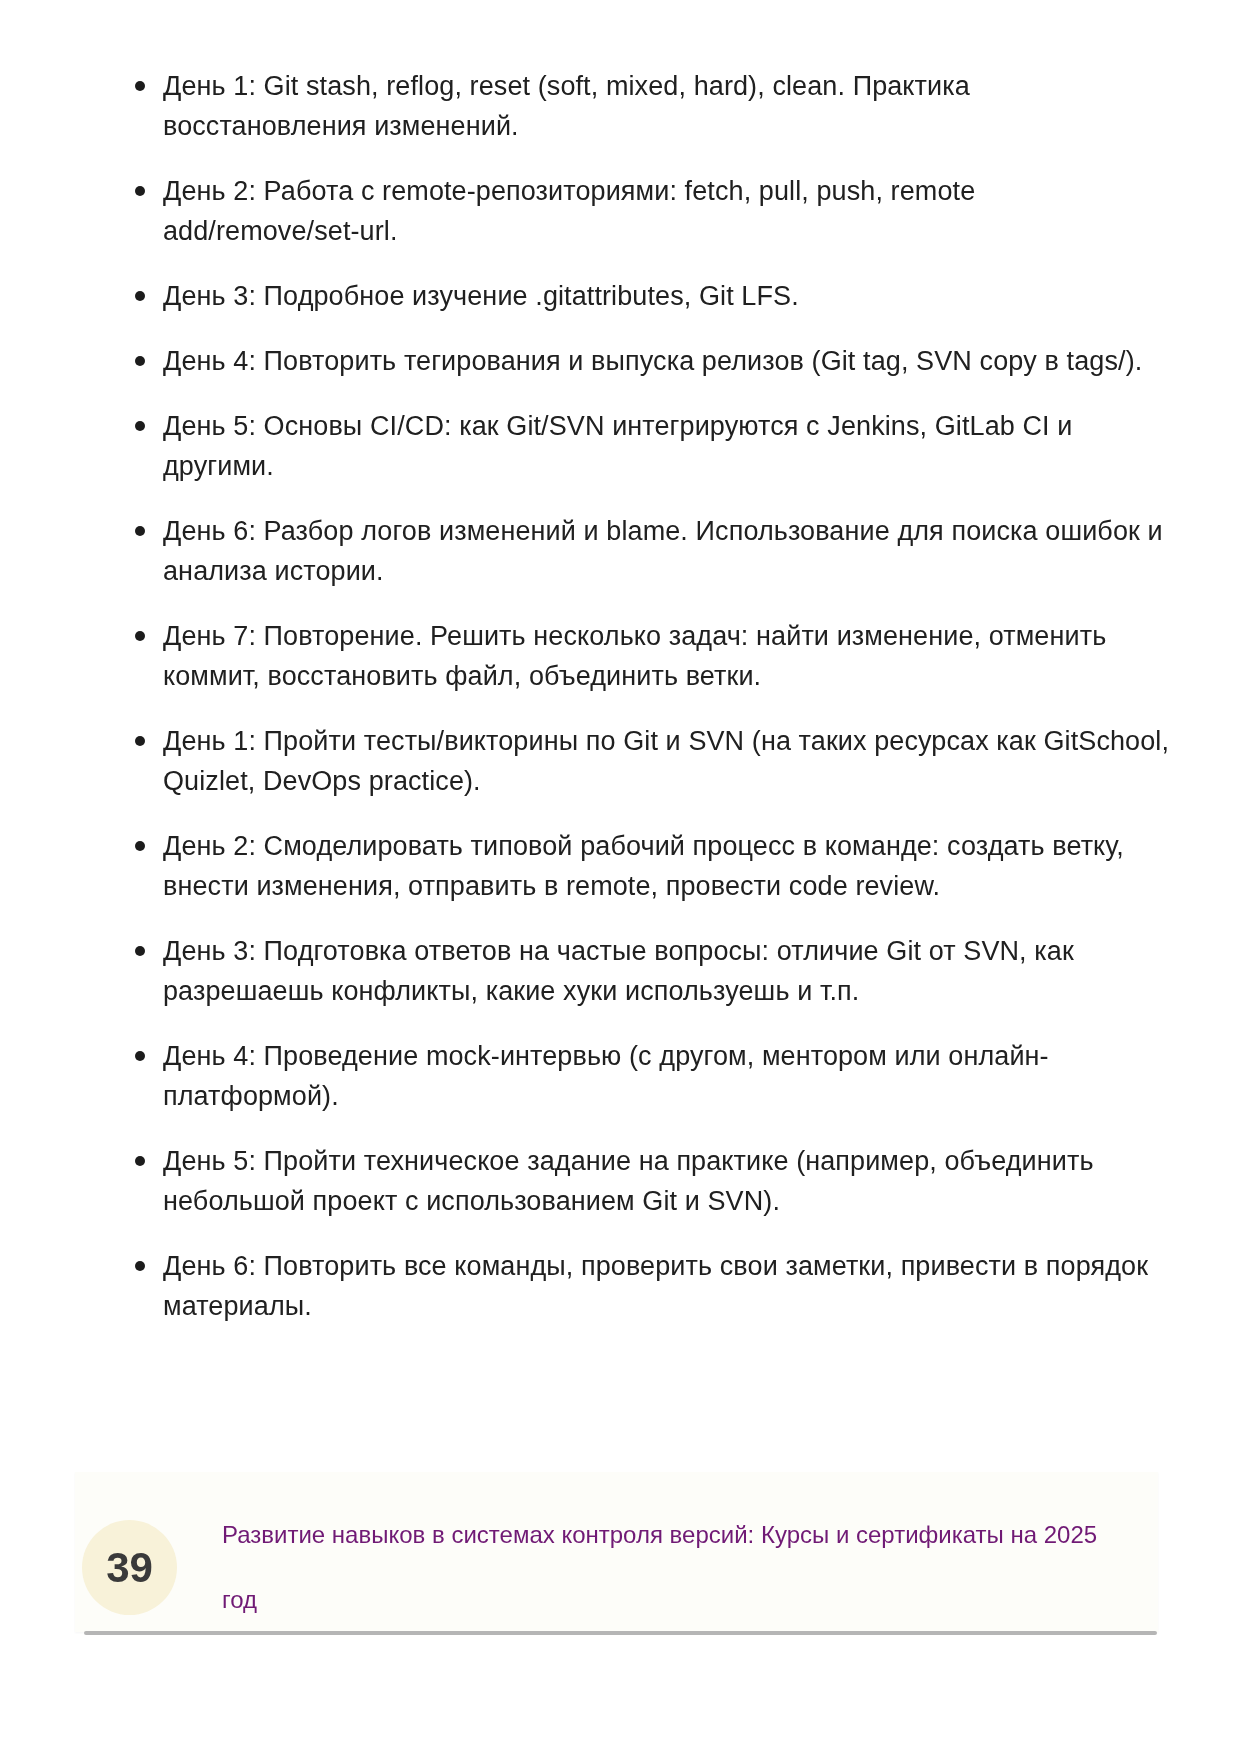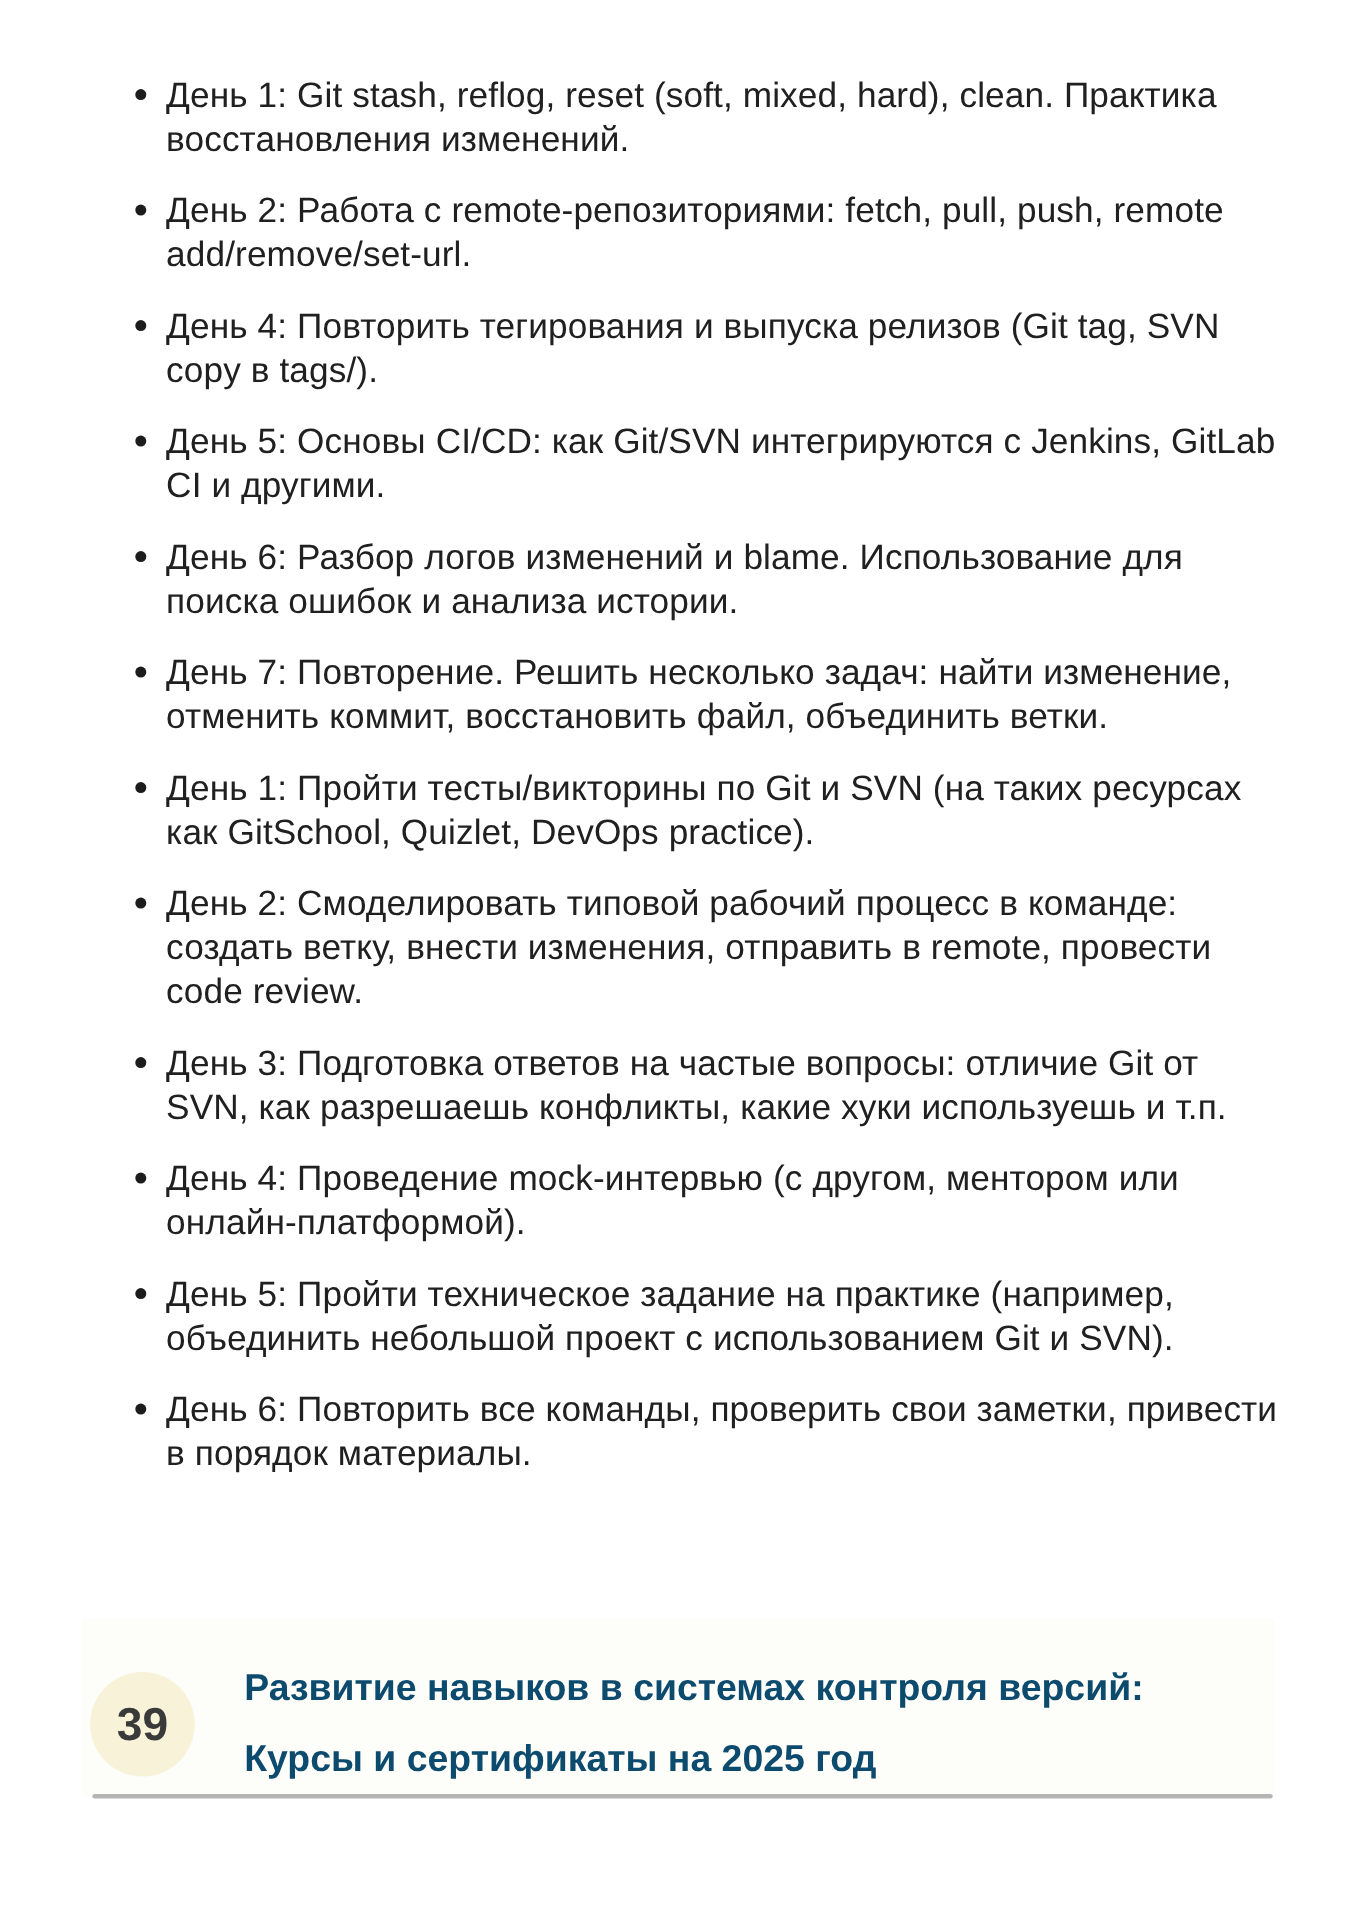--- a/index.html
+++ b/index.html
@@ -17,23 +17,23 @@
     padding: 66px 80px 0 147px;
   }
   ul.day-list {
     list-style: none;
     margin: 0;
     padding: 0;
   }
   ul.day-list li {
     position: relative;
     width: 1015px;
-    font-size: 32px;
+    font-size: 27px;
     line-height: 40px;
-    margin: 0 0 25px 4px;
+    margin: 0 0 25px 16px;
     letter-spacing: 0.1px;
   }
   ul.day-list li::before {
     content: "";
     position: absolute;
     left: -28px;
     top: 15px;
     width: 10px;
     height: 10px;
     border-radius: 50%;
@@ -68,24 +68,24 @@
     justify-content: center;
     font-size: 42px;
     font-weight: 700;
     color: #3a3a3a;
   }
   .section-title {
     position: absolute;
     left: 147px;
     top: 30px;
     width: 900px;
-    font-size: 34px;
+    font-size: 24px;
     line-height: 65px;
-    font-weight: 700;
-    color: #0c4a6e;
+    font-weight: 400;
+    color: #701a75;
   }
   .bottom-divider {
     position: absolute;
     left: 84px;
     top: 1631px;
     width: 1073px;
     height: 4px;
     background: #b5b5b5;
     border-radius: 2px;
   }
@@ -93,20 +93,21 @@
 </head>
 <body>
 
 <div class="page">
 
   <div class="content">
 
     <ul class="day-list">
       <li>День 1: Git stash, reflog, reset (soft, mixed, hard), clean. Практика восстановления изменений.</li>
       <li>День 2: Работа с remote-репозиториями: fetch, pull, push, remote add/remove/set-url.</li>
+      <li>День 3: Подробное изучение .gitattributes, Git LFS.</li>
       <li>День 4: Повторить тегирования и выпуска релизов (Git tag, SVN copy в tags/).</li>
       <li>День 5: Основы CI/CD: как Git/SVN интегрируются с Jenkins, GitLab CI и другими.</li>
       <li>День 6: Разбор логов изменений и blame. Использование для поиска ошибок и анализа истории.</li>
       <li>День 7: Повторение. Решить несколько задач: найти изменение, отменить коммит, восстановить файл, объединить ветки.</li>
     </ul>
 
 
     <ul class="day-list">
       <li>День 1: Пройти тесты/викторины по Git и SVN (на таких ресурсах как GitSchool, Quizlet, DevOps practice).</li>
       <li>День 2: Смоделировать типовой рабочий процесс в команде: создать ветку, внести изменения, отправить в remote, провести code review.</li>

